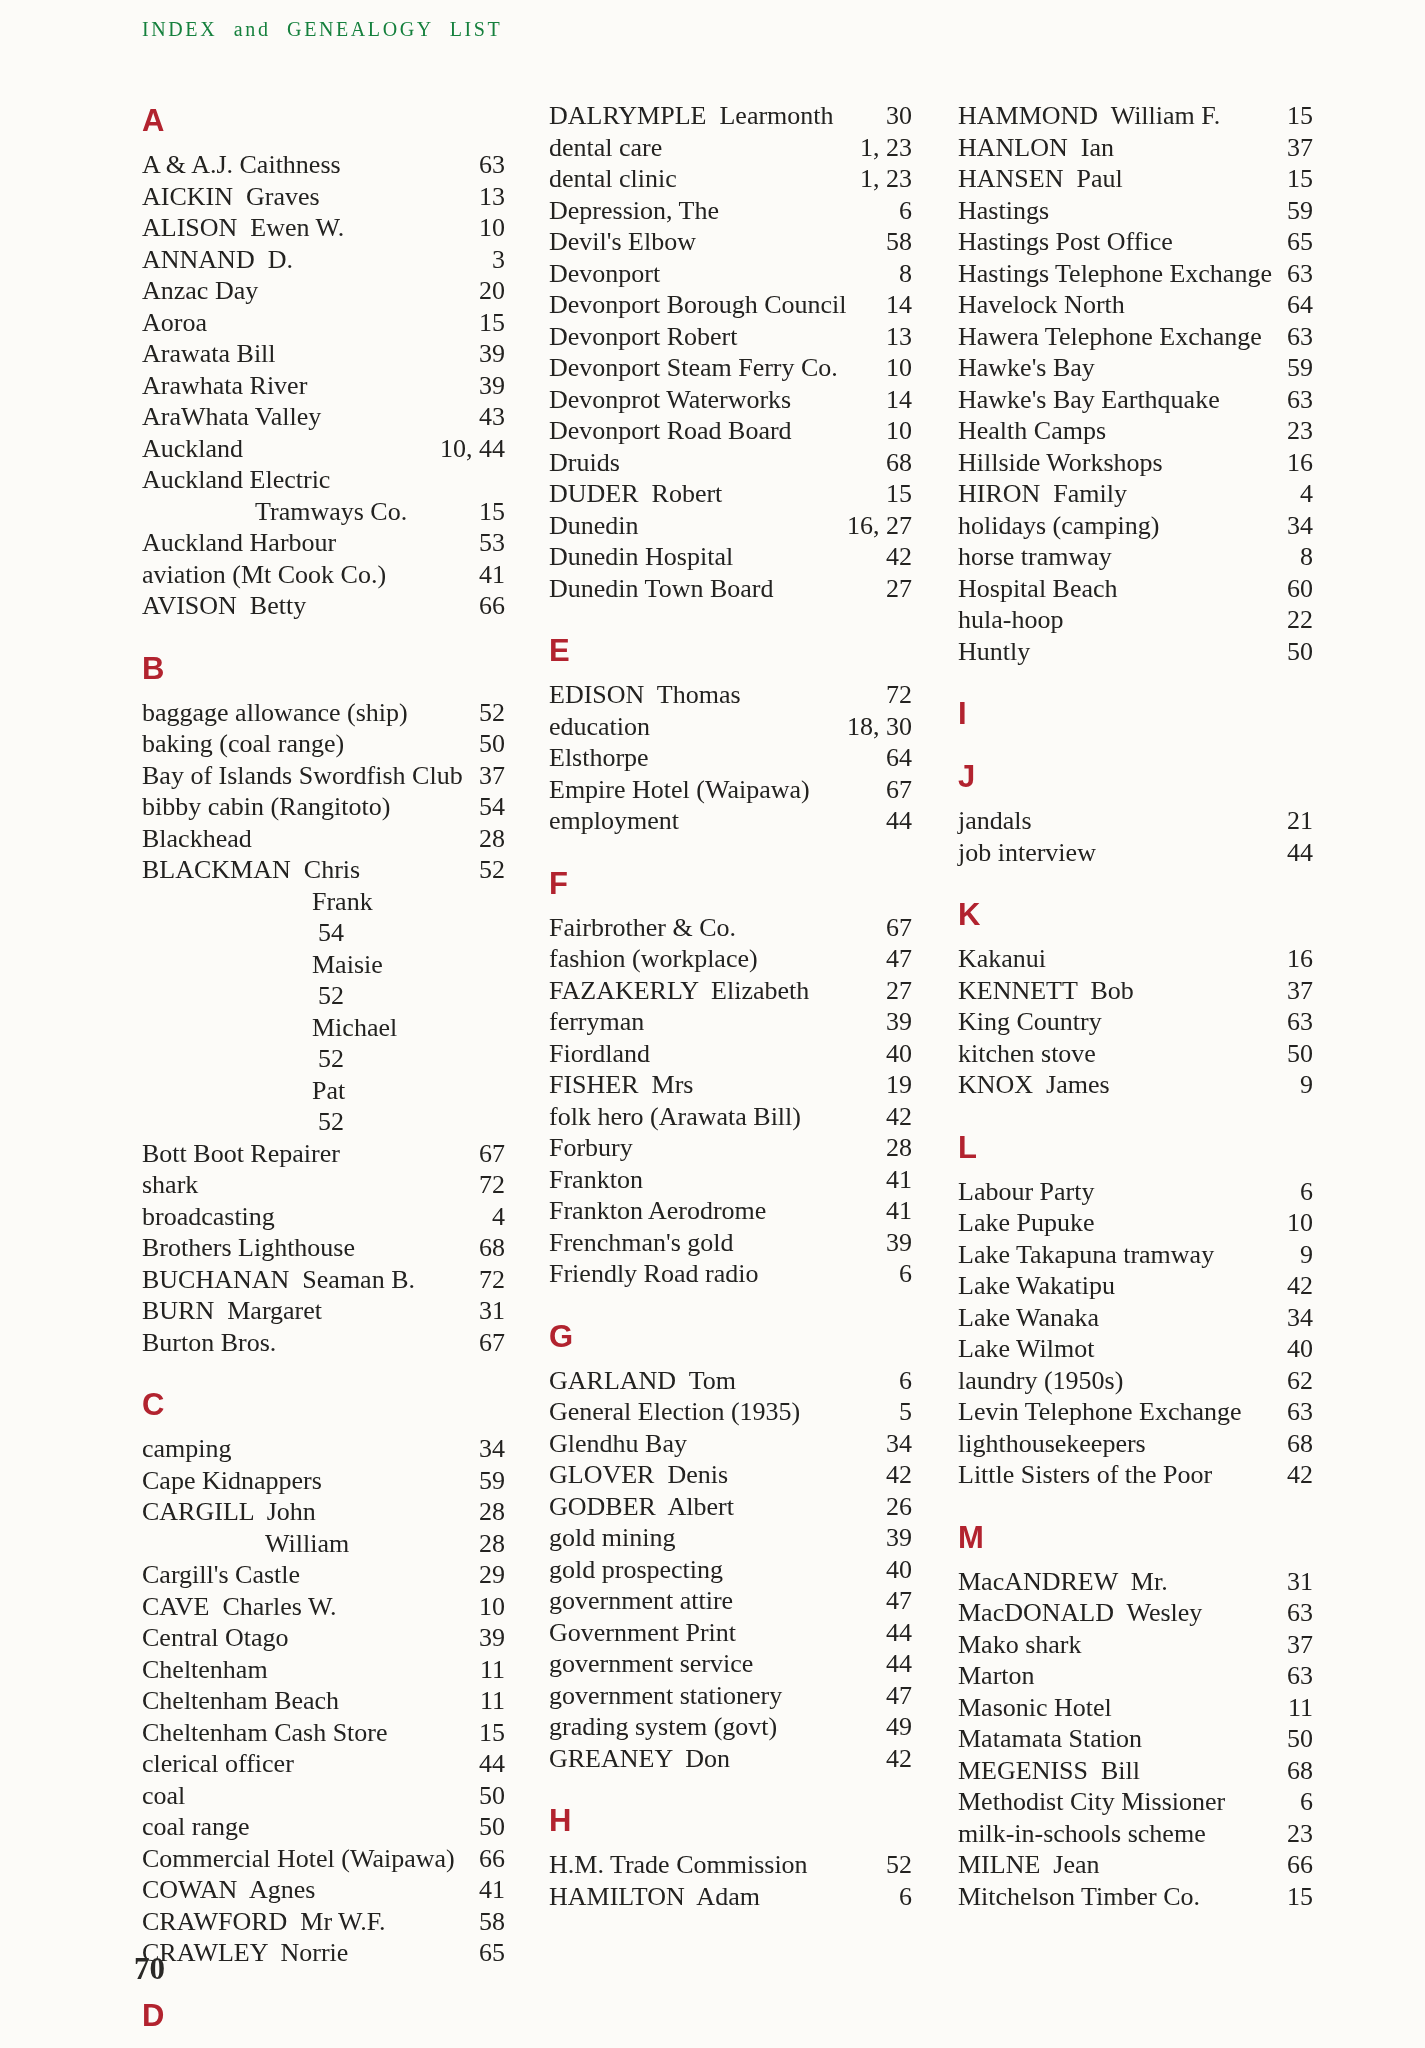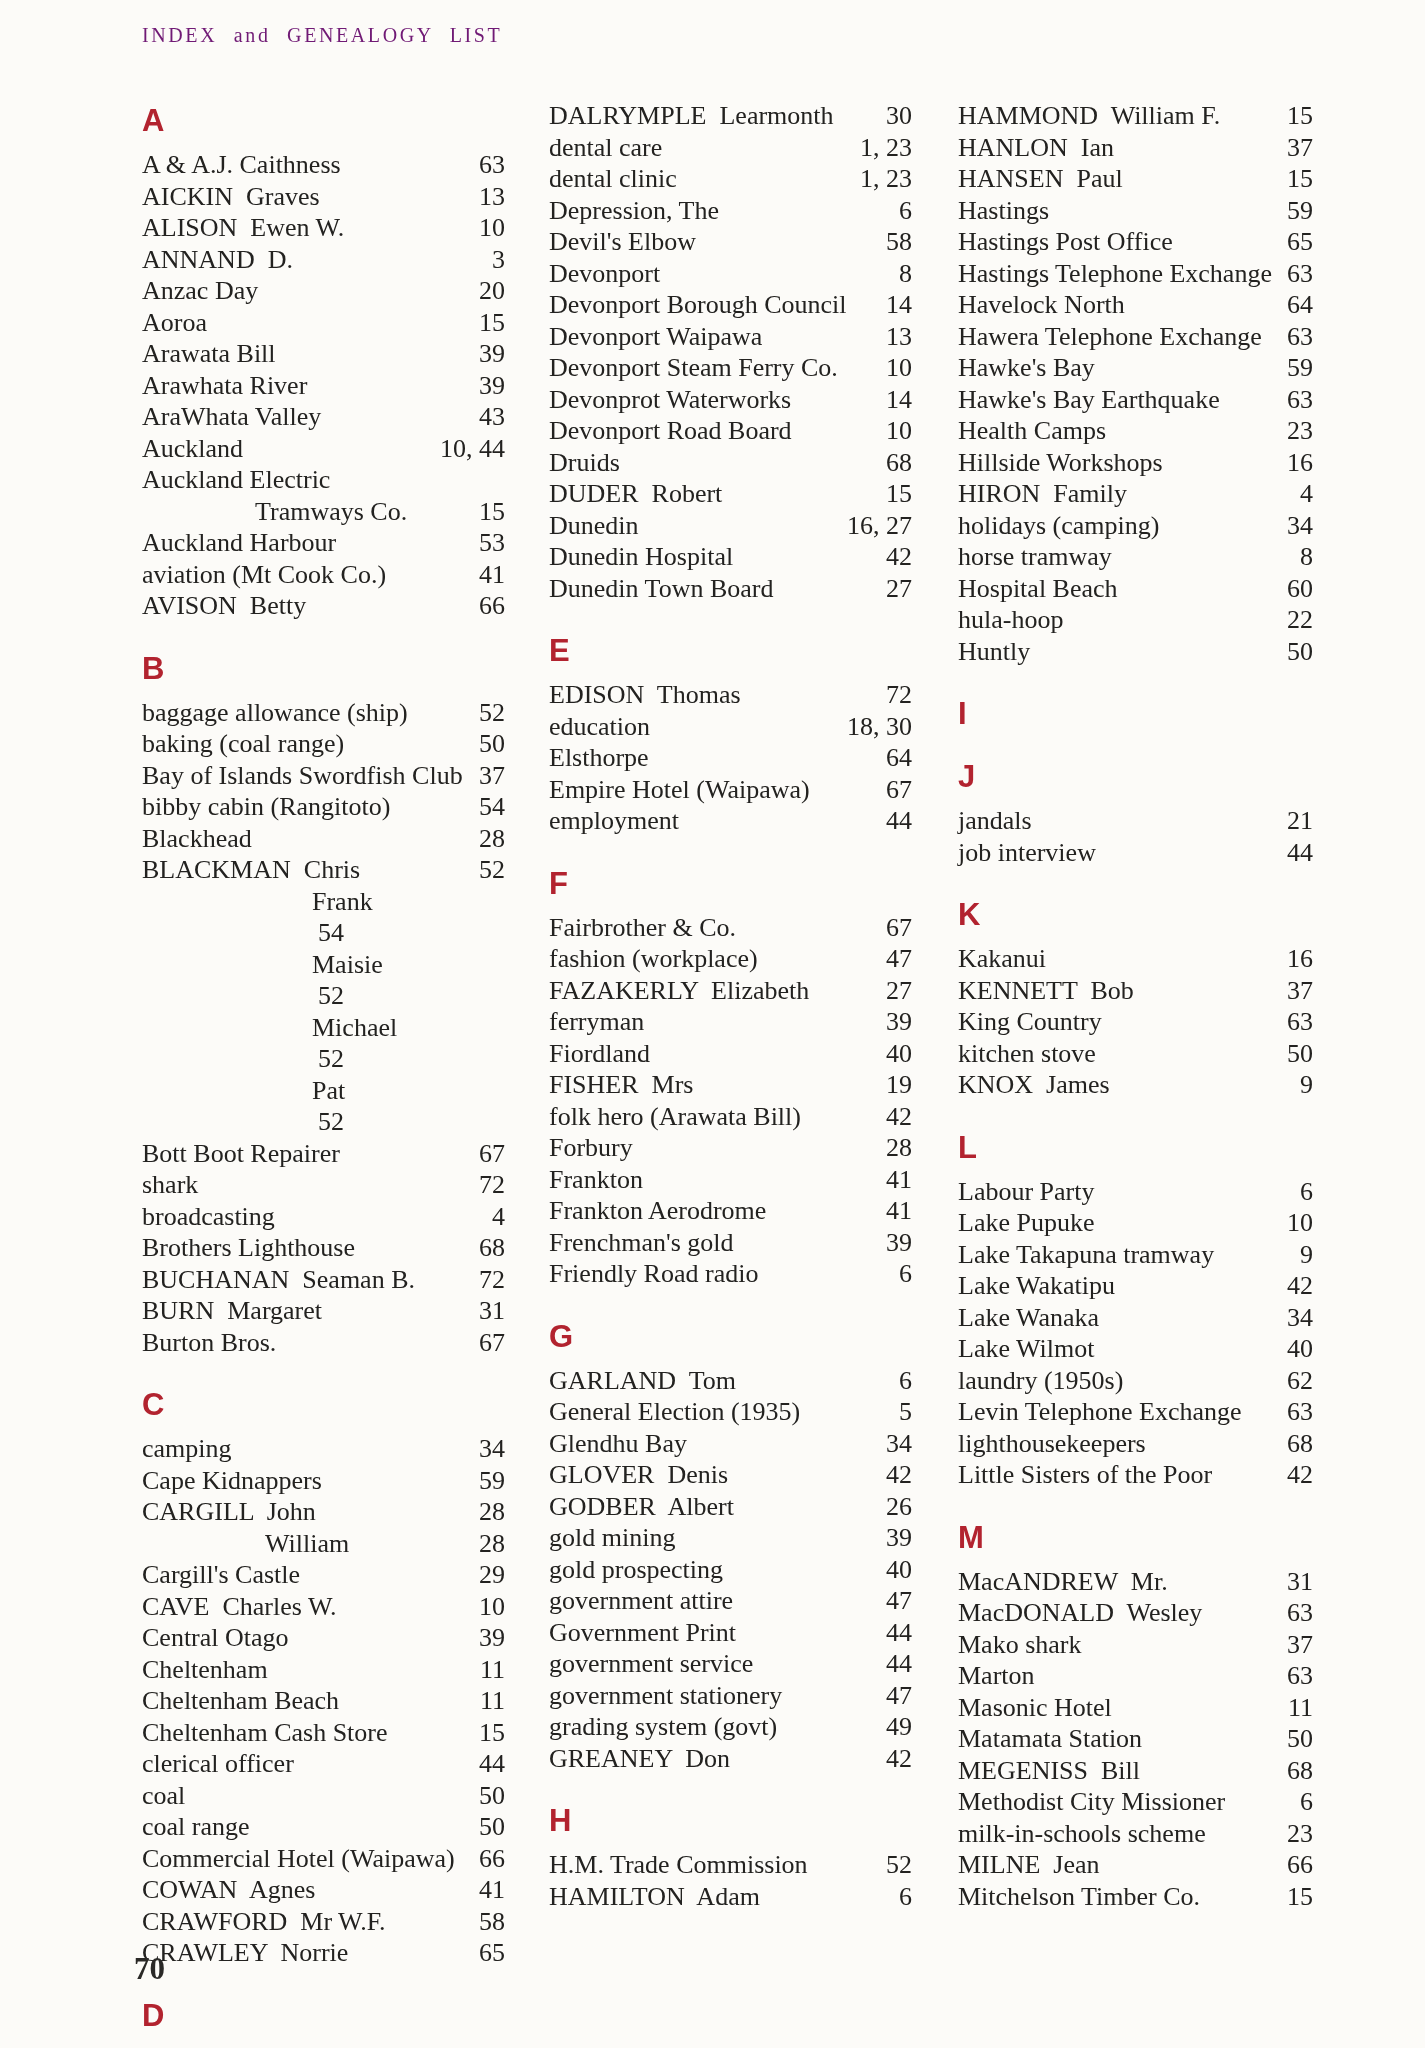--- a/index.html
+++ b/index.html
@@ -6,23 +6,23 @@
   html,body{margin:0;padding:0;}
   body{background:#e8e6e0;}
   .page{
     position:relative; width:1425px; height:2048px;
     background:var(--paper);
     overflow:hidden;
     font-family:"Liberation Serif","DejaVu Serif",serif;
     color:var(--ink);
   }
   .header{
-    position:absolute; left:142px; top:24px;
+    position:absolute; left:142px; top:18px;
     font-size:20px; letter-spacing:2.6px; word-spacing:9px;
-    color:#701a75; white-space:pre;
+    color:#15803d; white-space:pre;
   }
   .col{ position:absolute; }
   #col1{ left:142px; top:104px; width:363px; }
   #col2{ left:549px; top:100px; width:363px; }
   #col3{ left:958px; top:100px; width:355px; }
   .col > :first-child{ margin-top:0; }
   .entry{
     display:flex; justify-content:space-between; align-items:baseline;
     line-height:31.5px; font-size:26px; color:var(--ink);
   }
@@ -272,21 +272,21 @@
       </div>
       <div class="entry">
         <span class="t">Devonport</span>
         <span class="p">8</span>
       </div>
       <div class="entry">
         <span class="t">Devonport Borough Council</span>
         <span class="p">14</span>
       </div>
       <div class="entry">
-        <span class="t">Devonport Waipawa</span>
+        <span class="t">Devonport Robert</span>
         <span class="p">13</span>
       </div>
       <div class="entry">
         <span class="t">Devonport Steam Ferry Co.</span>
         <span class="p">10</span>
       </div>
       <div class="entry">
         <span class="t">Devonprot Waterworks</span>
         <span class="p">14</span>
       </div>

